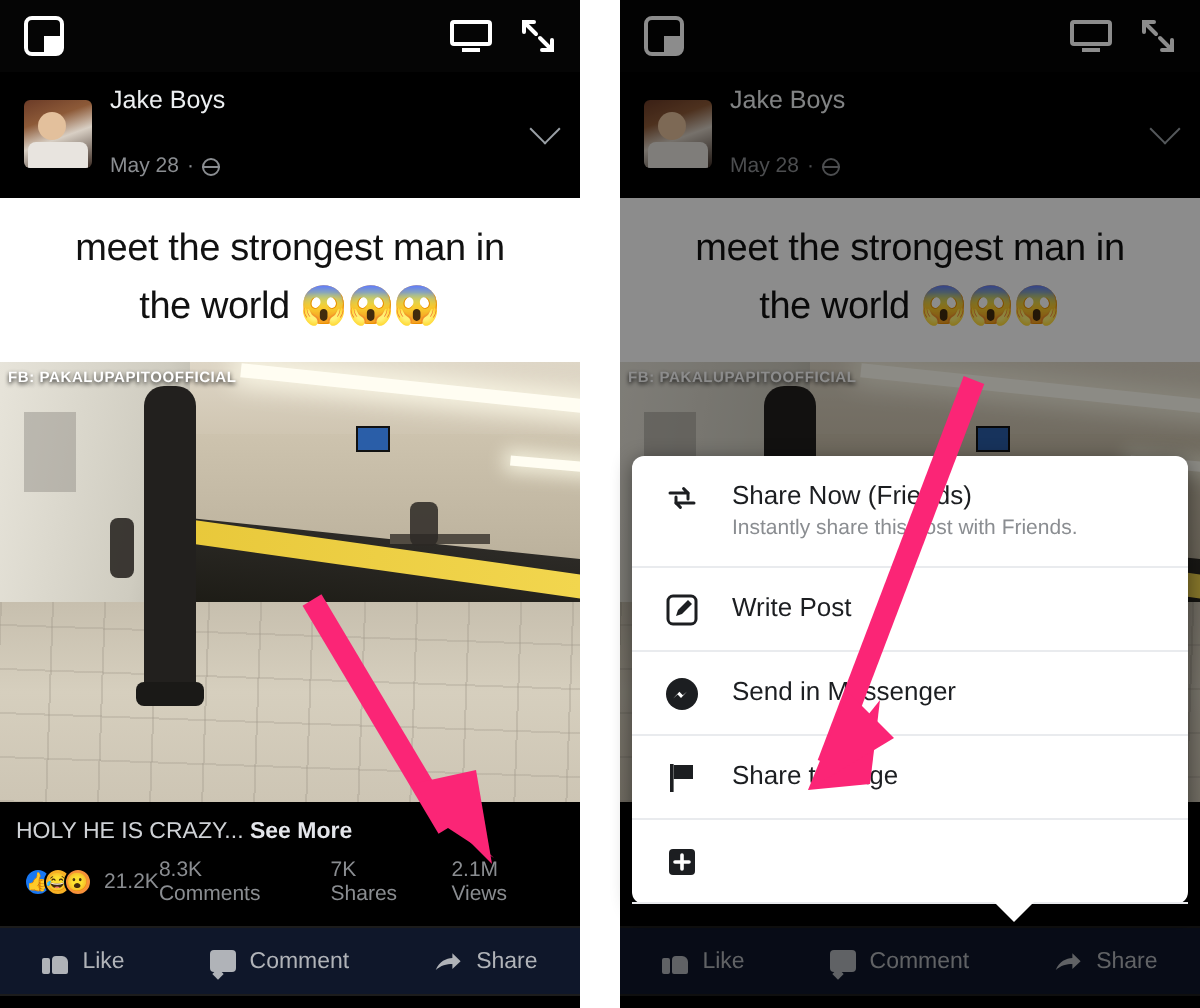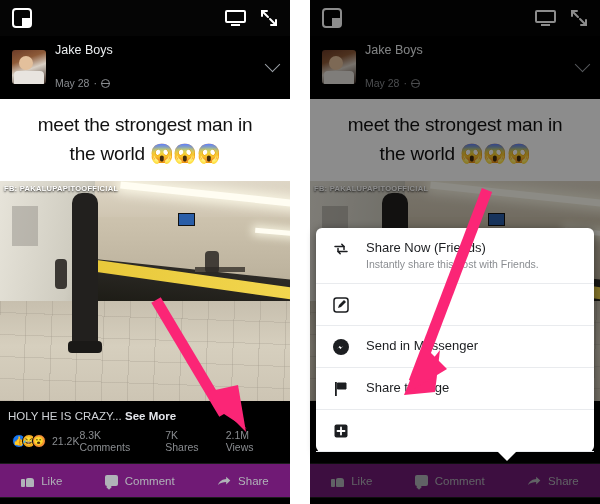--- a/index.html
+++ b/index.html
@@ -126,21 +126,21 @@
   .rx:first-child{ margin-left:0; }
   .rx-like { background:#1877f2; color:#fff; }
   .rx-haha { background:#f7b125; }
   .rx-wow  { background:#f7913a; }
   .rx-count { margin-left:6px; }
   .stat-right { margin-left:auto; display:flex; gap:13px; }
 
   
   .actionbar {
     display:flex; align-items:center; justify-content:space-around;
-    height: 34px; border-top: 1px solid #1c1c1c; background:#701a75;
+    height: 34px; border-top: 1px solid #1c1c1c; background:#0f172a;
   }
   .action { display:flex; align-items:center; gap:7px; color:#b0b3b8; font-size:11.5px; }
   .ic-thumb { width:13px; height:13px; position:relative; }
   .ic-thumb::before{ content:""; position:absolute; left:0; bottom:0; width:4px; height:8px; background:#b0b3b8; border-radius:1px;}
   .ic-thumb::after{ content:""; position:absolute; left:5px; bottom:0; width:8px; height:9px; background:#b0b3b8; border-radius:2px 3px 1px 1px;}
   .ic-comment { width:13px; height:11px; background:#b0b3b8; border-radius:2px; position:relative; }
   .ic-comment::after{ content:""; position:absolute; left:2px; bottom:-3px; width:4px; height:4px; background:#b0b3b8; transform:rotate(45deg);}
   .ic-share { width:14px; height:12px; color:#b0b3b8; }
 
   
@@ -394,20 +394,23 @@
       </div>
     </div>
 
     <div class="share-item">
       <div class="share-ic">
         <svg width="18" height="18" viewBox="0 0 18 18">
           <rect x="2" y="2" width="14" height="14" rx="2.5" stroke="#1c1e21" stroke-width="1.5" fill="none"></rect>
           <path d="M6 12l1-3 5-5 2 2-5 5-3 1z" fill="#1c1e21"></path>
         </svg>
       </div>
+      <div class="share-txt">
+        <div class="share-label">Write Post</div>
+      </div>
     </div>
 
     <div class="share-item">
       <div class="share-ic">
         <svg width="18" height="18" viewBox="0 0 18 18">
           <circle cx="9" cy="9" r="8" fill="#1c1e21"></circle>
           <path d="M4.6 11.2l3.1-3.3 1.7 1.7 2.1-1.9-3 3.3-1.7-1.7-2.2 1.9z" fill="#fff"></path>
         </svg>
       </div>
       <div class="share-txt">

